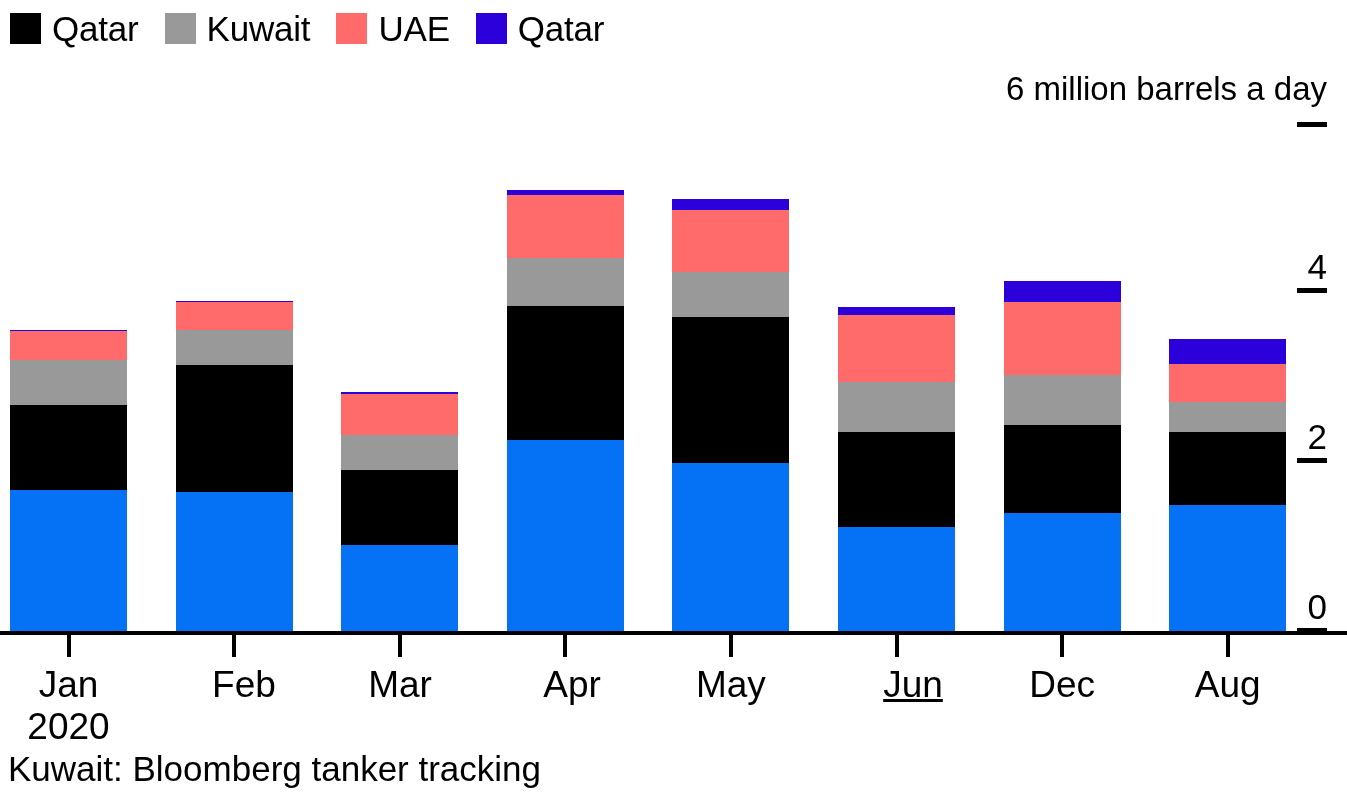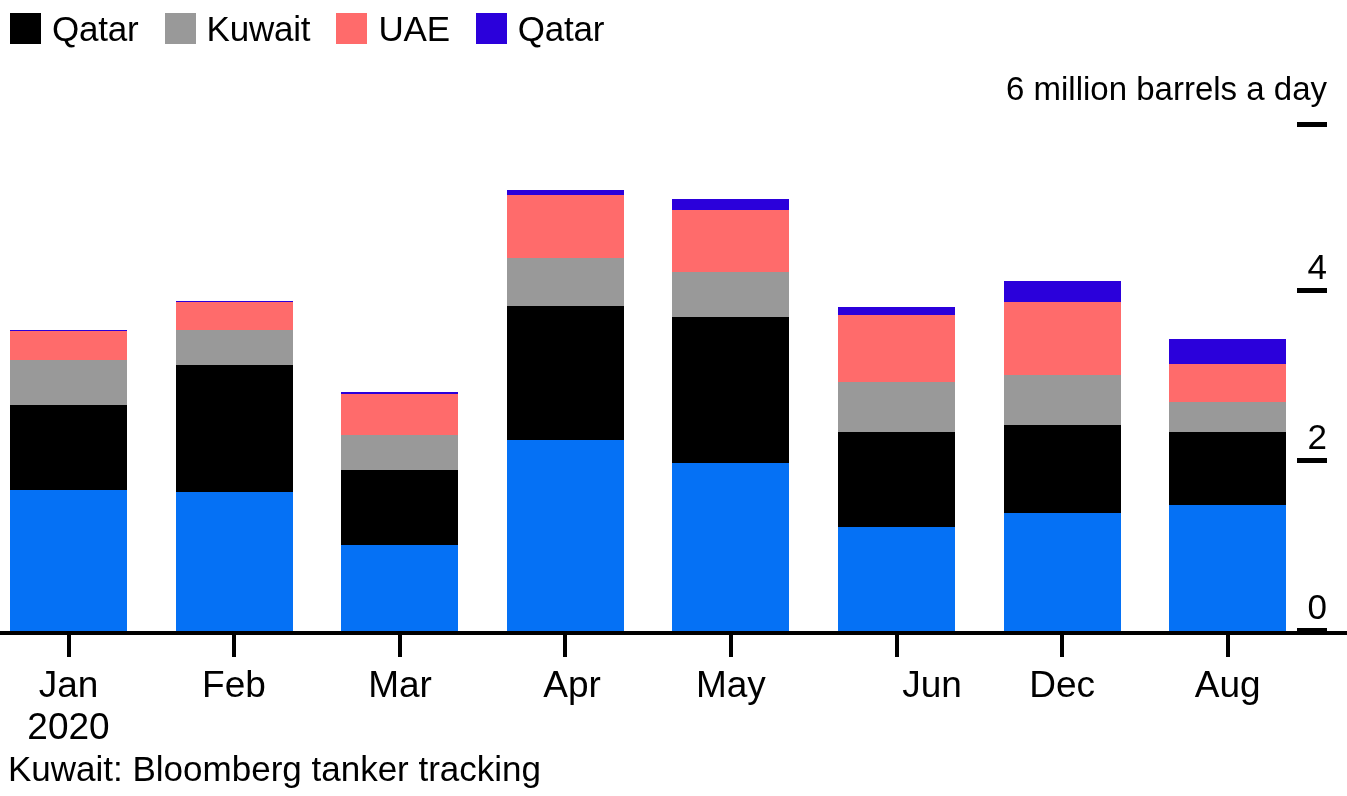--- a/index.html
+++ b/index.html
@@ -237,23 +237,23 @@
       <div class="xtick" style="left: 232.1px;"></div>
       <div class="xtick" style="left: 397.7px;"></div>
       <div class="xtick" style="left: 563.3px;"></div>
       <div class="xtick" style="left: 728.9px;"></div>
       <div class="xtick" style="left: 894.5px;"></div>
       <div class="xtick" style="left: 1060.1px;"></div>
       <div class="xtick" style="left: 1225.7px;"></div>
     </div>
   <div id="xlabels">
       <div class="xlabel" style="left: -21.5px; width: 180px;"><span>Jan</span><span class="sub">2020</span></div>
-      <div class="xlabel" style="left: 144px; width: 180px;"><span>Feb</span></div>
+      <div class="xlabel" style="left: 154px; width: 180px;"><span>Feb</span></div>
       <div class="xlabel" style="left: 310px; width: 180px;"><span>Mar</span></div>
       <div class="xlabel" style="left: 482px; width: 180px;"><span>Apr</span></div>
       <div class="xlabel" style="left: 640.9px; width: 180px;"><span>May</span></div>
-      <div class="xlabel" style="left: 842px; width: 180px;"><span>Jun</span></div>
+      <div class="xlabel" style="left: 823px; width: 180px; text-decoration: underline;"><span>Jun</span></div>
       <div class="xlabel" style="left: 972.1px; width: 180px;"><span>Dec</span></div>
       <div class="xlabel" style="left: 1137.7px; width: 180px;"><span>Aug</span></div>
     </div>
 </div>
 
 <div id="source">Kuwait: Bloomberg tanker tracking</div>
 
 </body></html>

